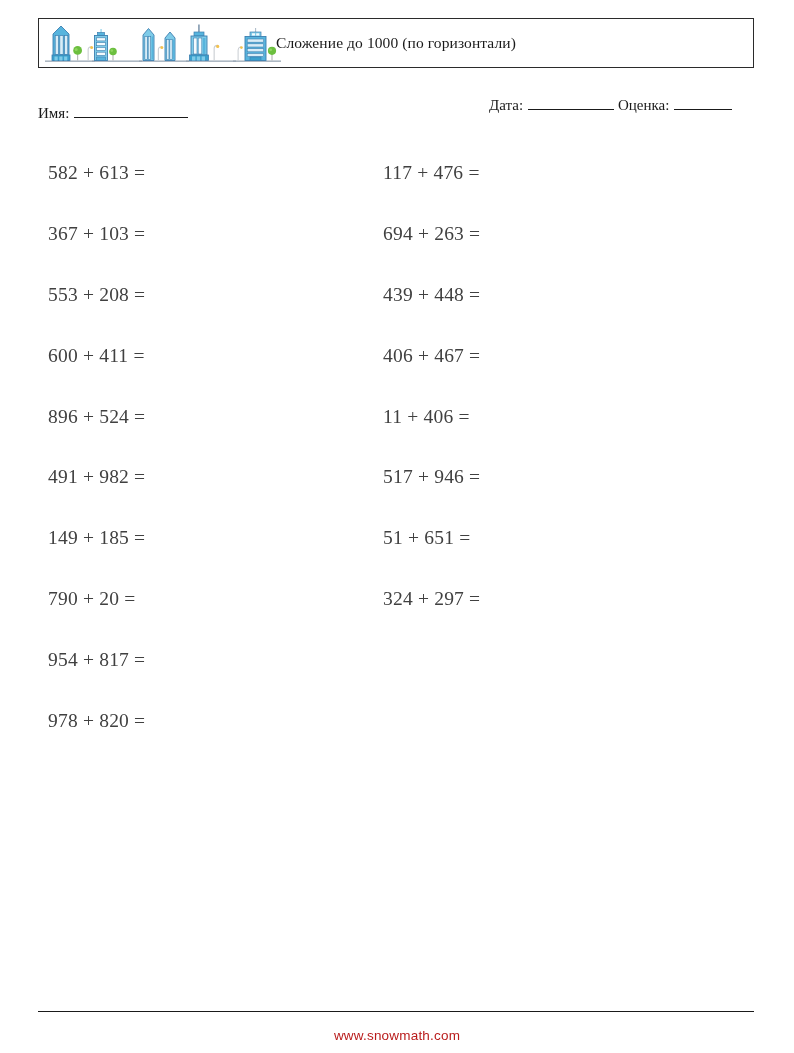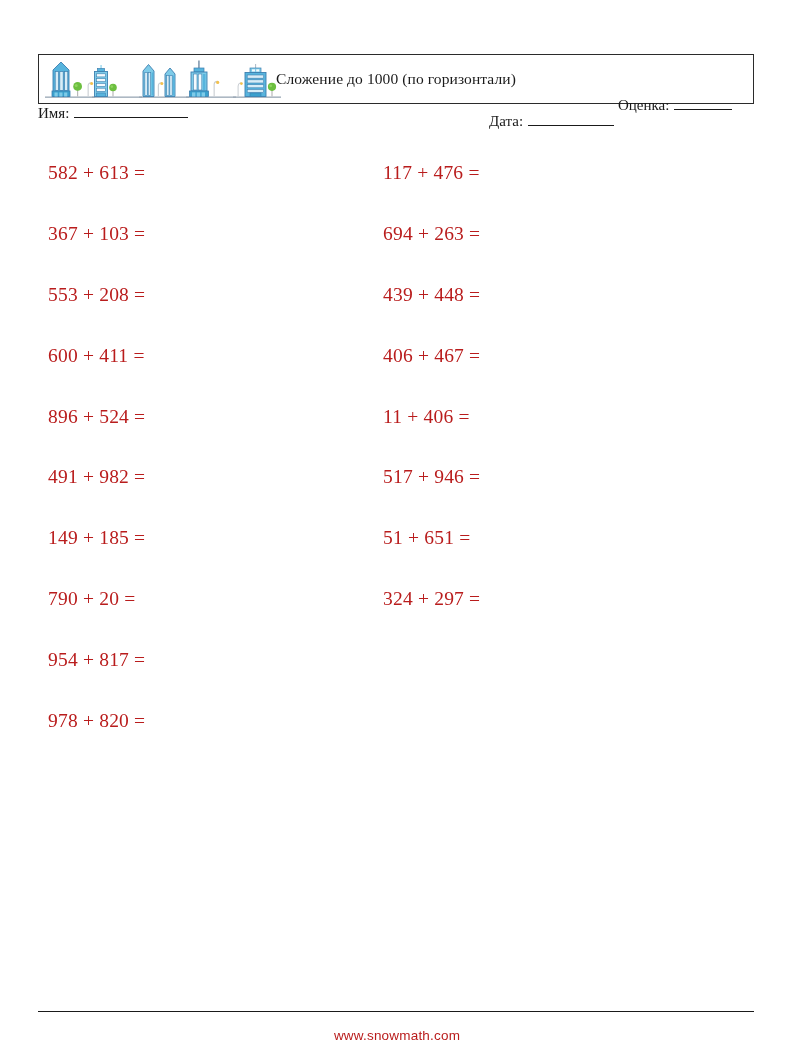--- a/index.html
+++ b/index.html
@@ -20,21 +20,20 @@
   #header-box {
     position: absolute;
     left: 38px;
     top: 18px;
     width: 716px;
     height: 50px;
     border: 1px solid #2b2b2b;
     box-sizing: border-box;
     display: flex;
     align-items: center;
-    margin-top: 36px;
   }
   #clipart-strip {
     position: absolute;
     left: 4px;
     top: 3px;
     width: 240px;
     height: 43px;
   }
   #worksheet-title {
     position: absolute;
@@ -72,21 +71,21 @@
     color: #1a1a1a;
   }
   .meta-blank {
     display: inline-block;
     border-bottom: 1.3px solid #1a1a1a;
     margin-left: 5px;
     height: 13px;
   }
   #field-name  { left: 0px;   top: 0; margin-top: 8px; }
   #blank-name  { width: 114px; }
-  #field-date  { left: 451px; top: 16px; }
+  #field-date  { left: 451px; top: 0; }
   #blank-date  { width: 86px; }
   #field-grade { left: 580px; top: 0; text-align: center; }
   #blank-grade { width: 58px; }
 
   
   #problems {
     position: absolute;
     left: 0;
     top: 143px;
     width: 794px;
@@ -96,21 +95,21 @@
     top: 0;
   }
   #column-left  { left: 48px; }
   #column-right { left: 383px; }
   .problem-row {
     height: 60.8px;
     display: flex;
     align-items: center;
     font-family: "Liberation Serif", serif;
     font-size: 19.5px;
-    color: #b91c1c;
+    color: #404040;
     white-space: nowrap;
     letter-spacing: 0.2px;
   }
 
   
   #footer-rule {
     position: absolute;
     left: 38px;
     top: 1011px;
     width: 716px;

